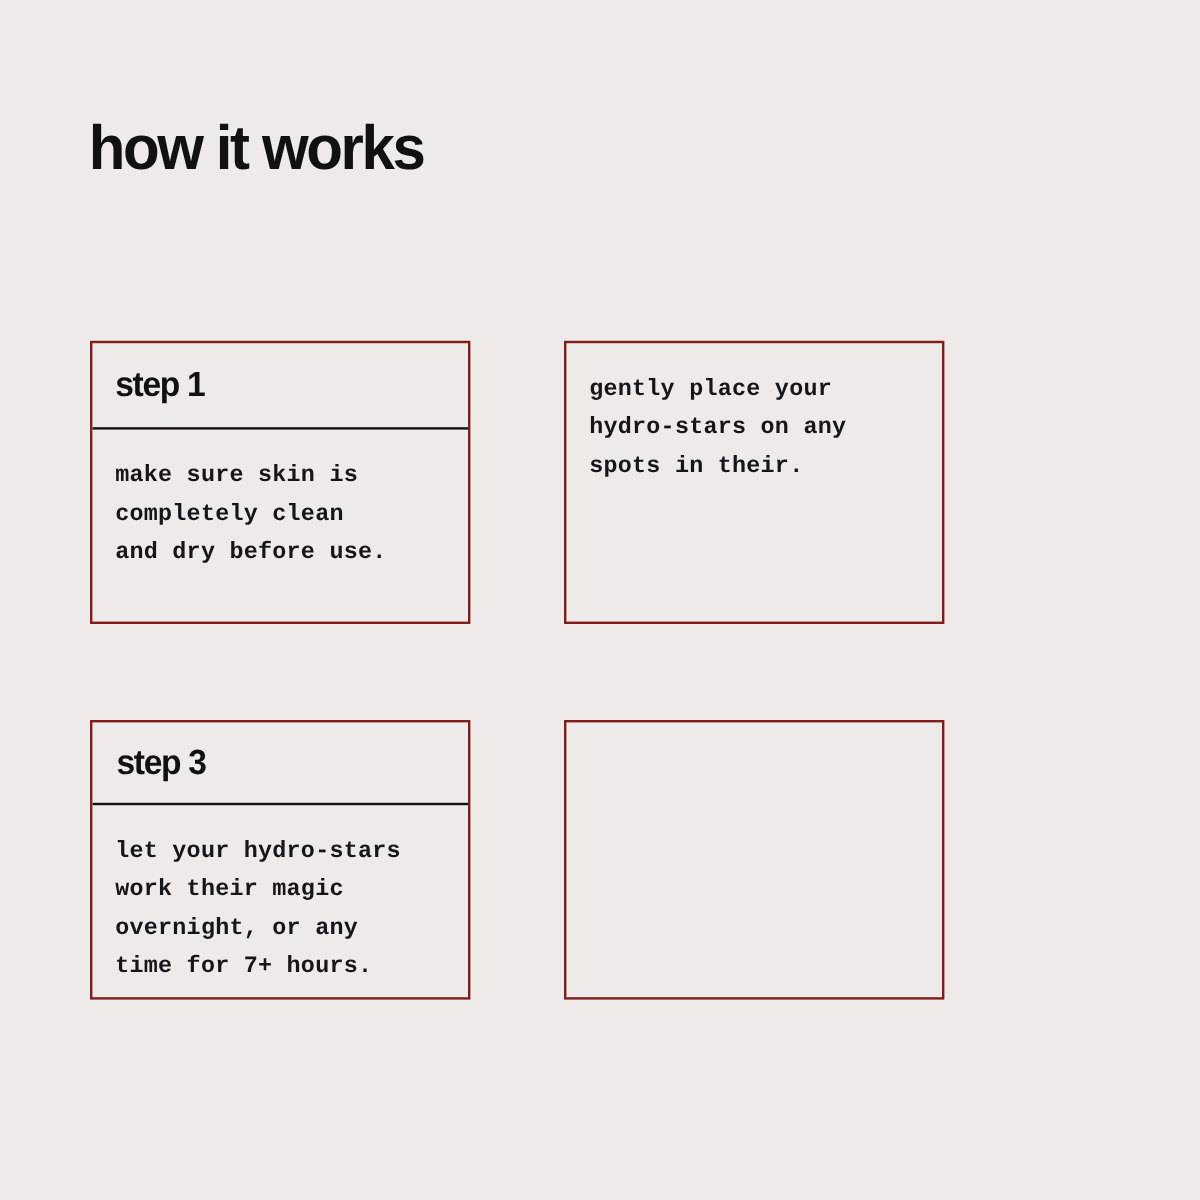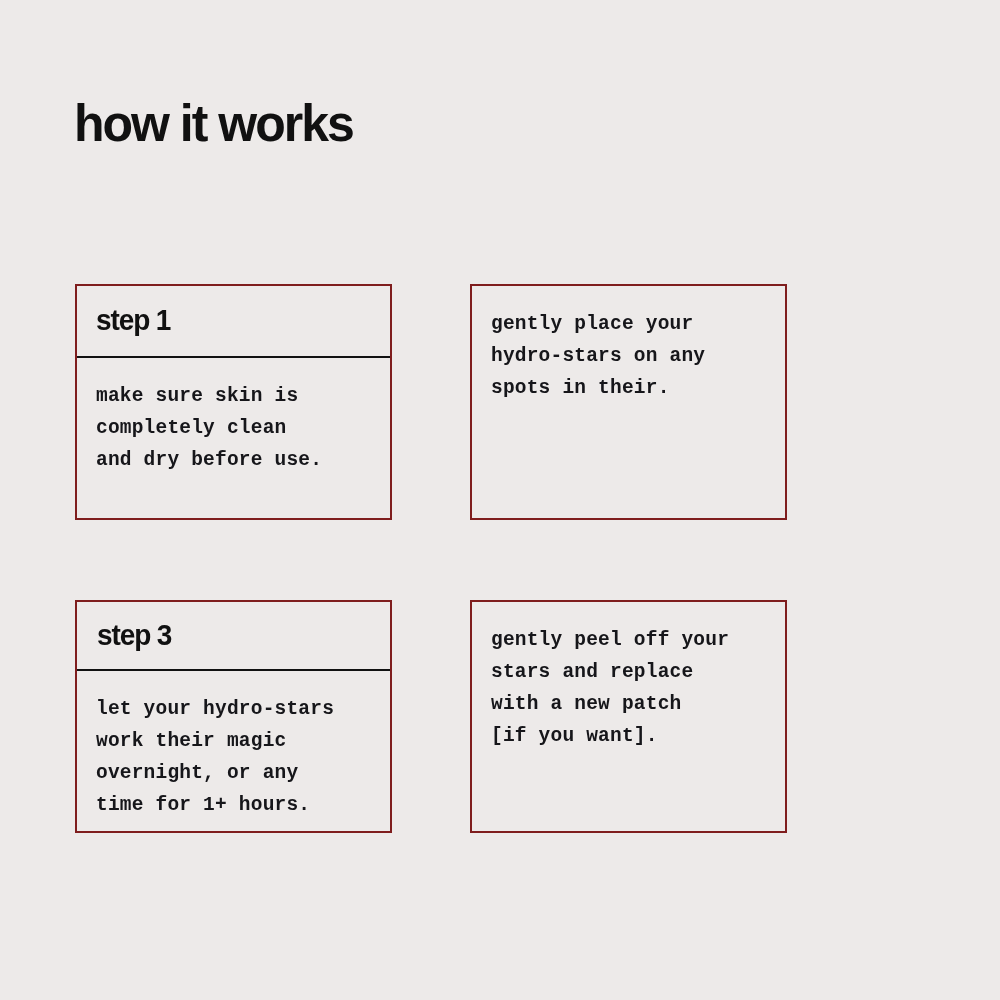--- a/index.html
+++ b/index.html
@@ -133,27 +133,21 @@
     </div>
 
     <div class="step-card row-bottom">
       <div class="step-card-header">
         <span class="step-card-title">step 3</span>
       </div>
       <div class="step-card-body">
         <p class="step-card-text">let your hydro-stars
 work their magic
 overnight, or any
-time for 1+ hours.</p>
+time for 7+ hours.</p>
       </div>
     </div>
 
     <div class="step-card row-bottom">
-      <div class="step-card-body">
-        <p class="step-card-text">gently peel off your
-stars and replace
-with a new patch
-[if you want].</p>
-      </div>
     </div>
 
   </div>
 </div>
 
 </body></html>

